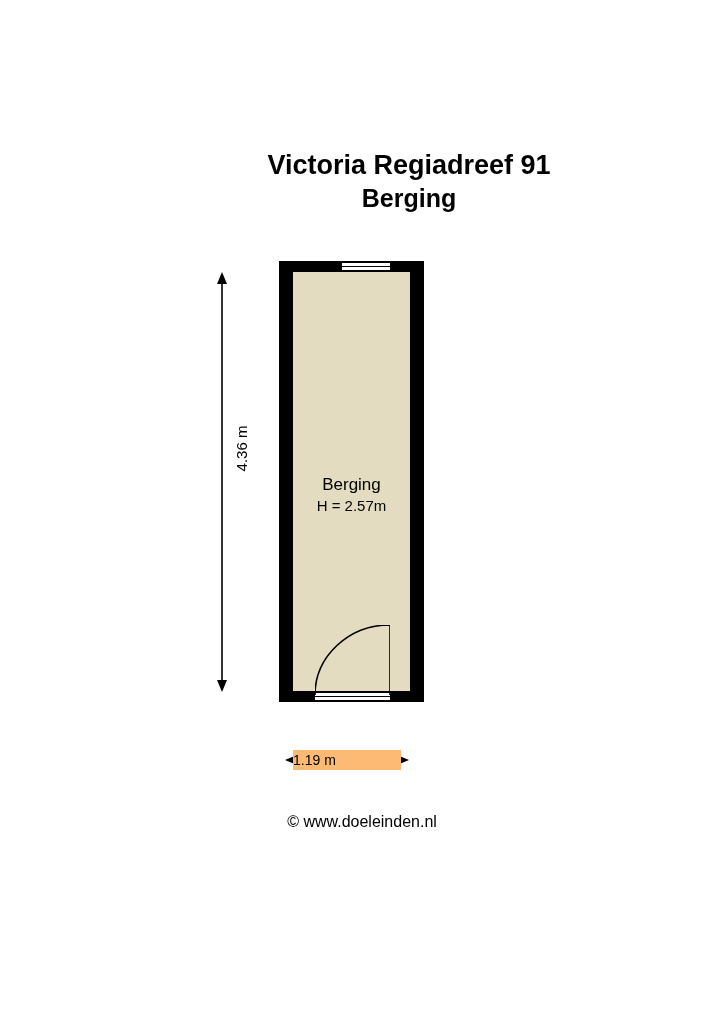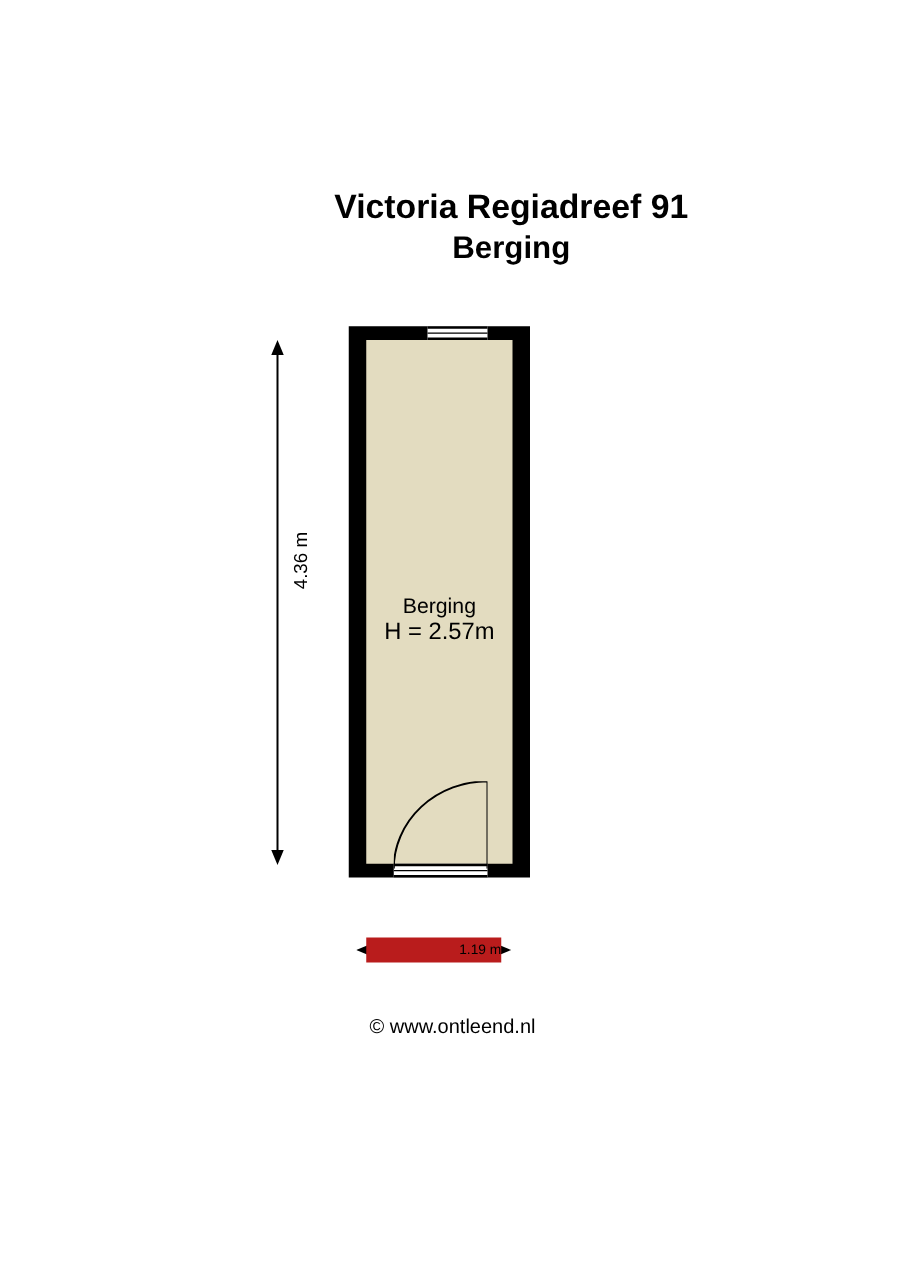--- a/index.html
+++ b/index.html
@@ -122,21 +122,21 @@
     left: 293px;
     top: 474px;
     width: 117px;
     text-align: center;
   }
   .room-name {
     font-size: 17px;
     line-height: 22px;
   }
   .room-height {
-    font-size: 19px;
+    font-size: 15px;
     line-height: 20px;
   }
 
   
   .dim-vertical {
     position: absolute;
     left: 200px;
     top: 272px;
     width: 44px;
     height: 420px;
@@ -157,24 +157,24 @@
     left: 285px;
     top: 748px;
     width: 124px;
     height: 24px;
   }
   .dim-horizontal-label {
     position: absolute;
     left: 293px;
     top: 750px;
     width: 108px;
-    text-align: right;
-    font-size: 11px;
+    text-align: left;
+    font-size: 14px;
     line-height: 20px;
-    background: #b91c1c;
+    background: #fdba74;
   }
 
   
   .footer {
     position: absolute;
     left: 0;
     top: 810px;
     width: 724px;
     text-align: center;
   }
@@ -221,14 +221,14 @@
   <svg class="dim-horizontal" viewBox="0 0 124 24">
     <line x1="6" y1="12" x2="118" y2="12" stroke="#000000" stroke-width="1.6"></line>
     <polygon points="0,12 12,7 12,17" fill="#000000"></polygon>
     <polygon points="124,12 112,7 112,17" fill="#000000"></polygon>
   </svg>
   <div class="dim-horizontal-label">1.19 m</div>
 
 </div>
 
 <div class="footer">
-  <div class="footer-line">© www.ontleend.nl</div>
+  <div class="footer-line">© www.doeleinden.nl</div>
 </div>
 
 </body></html>

